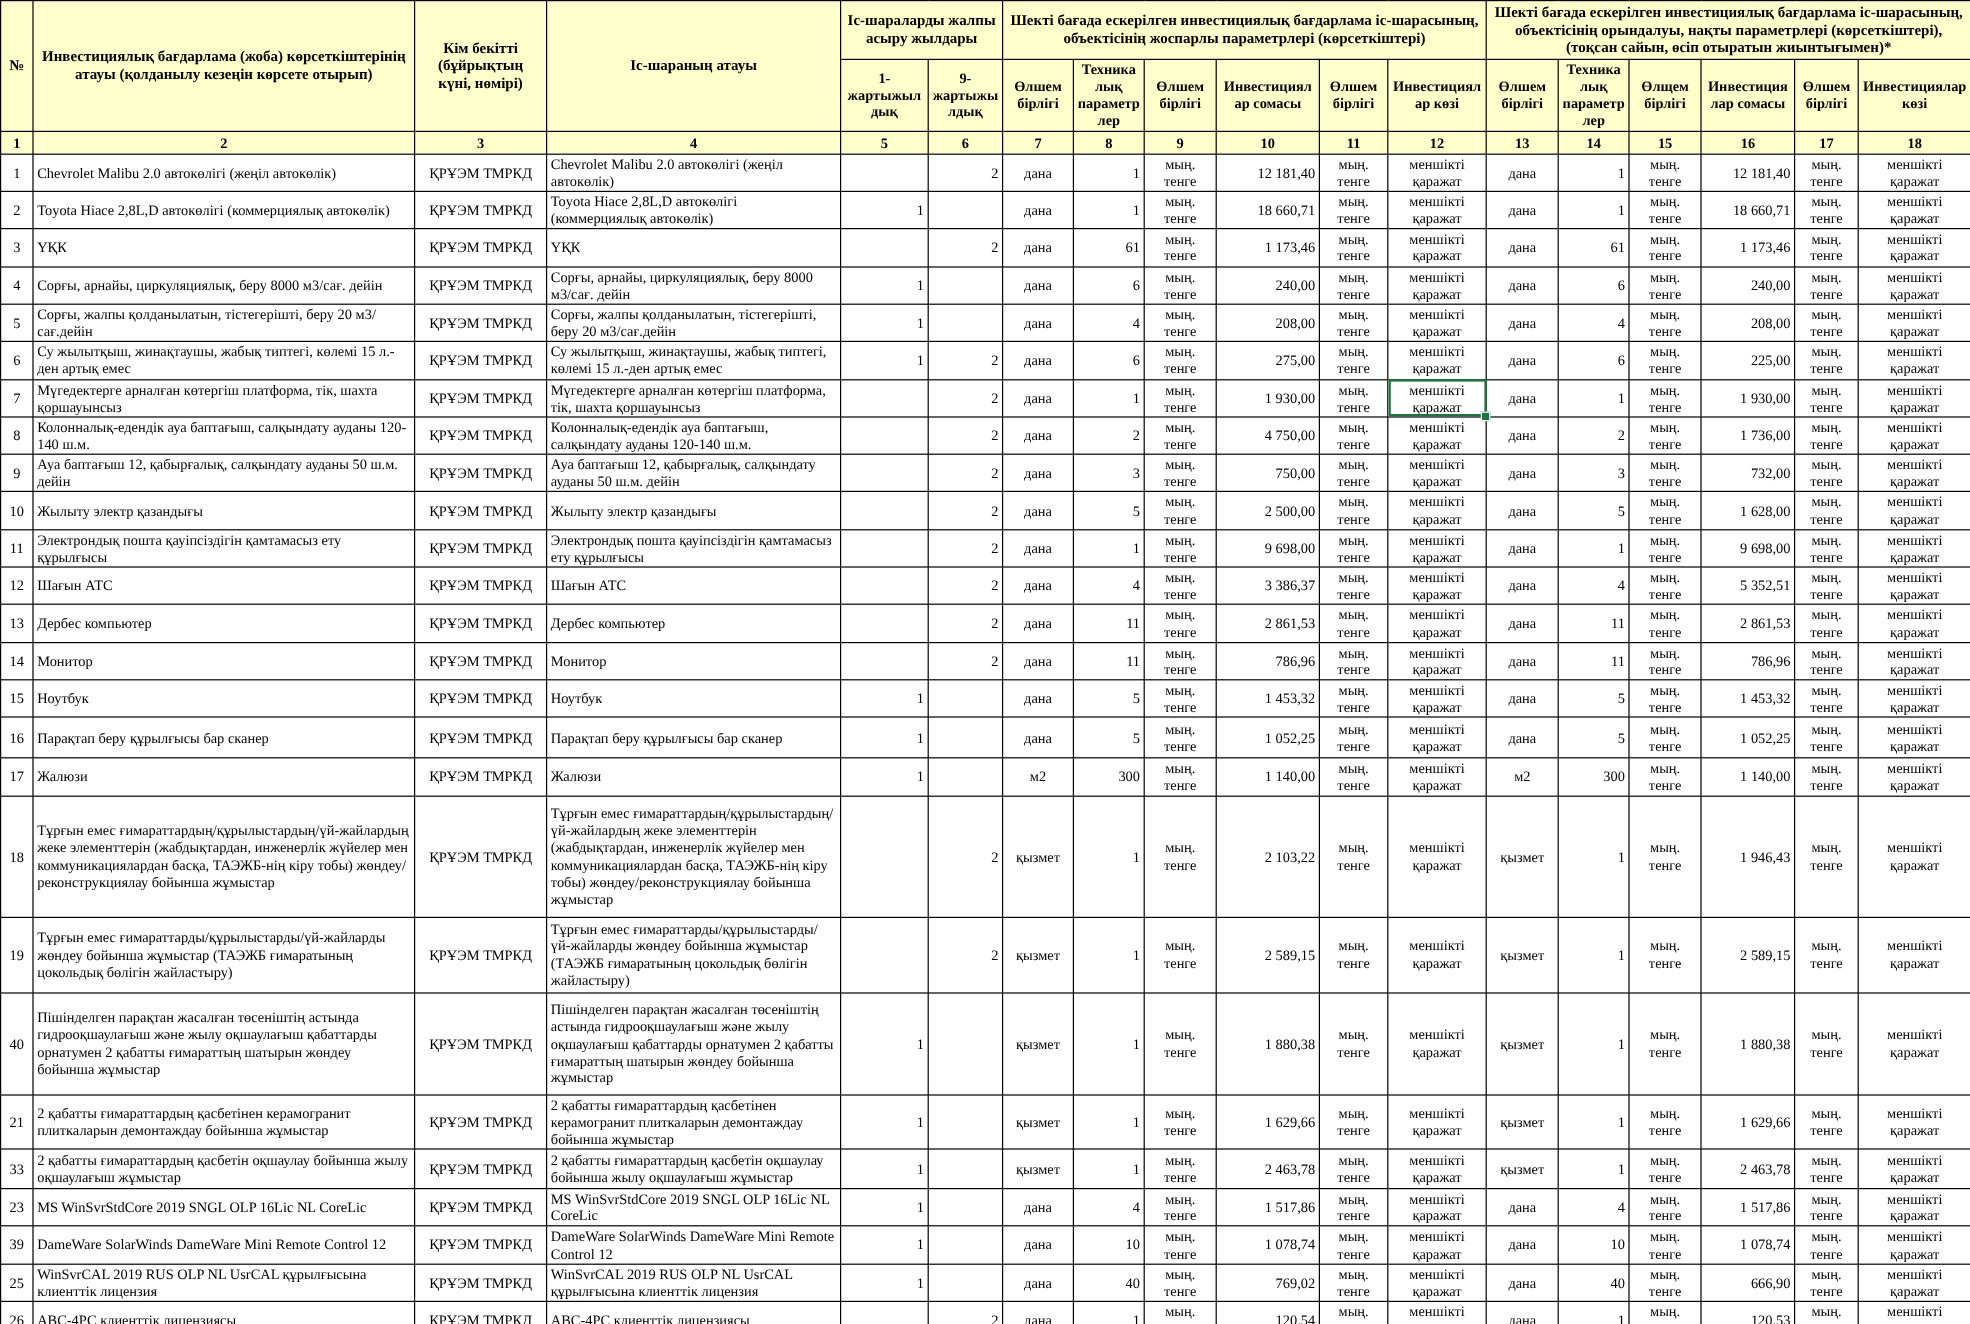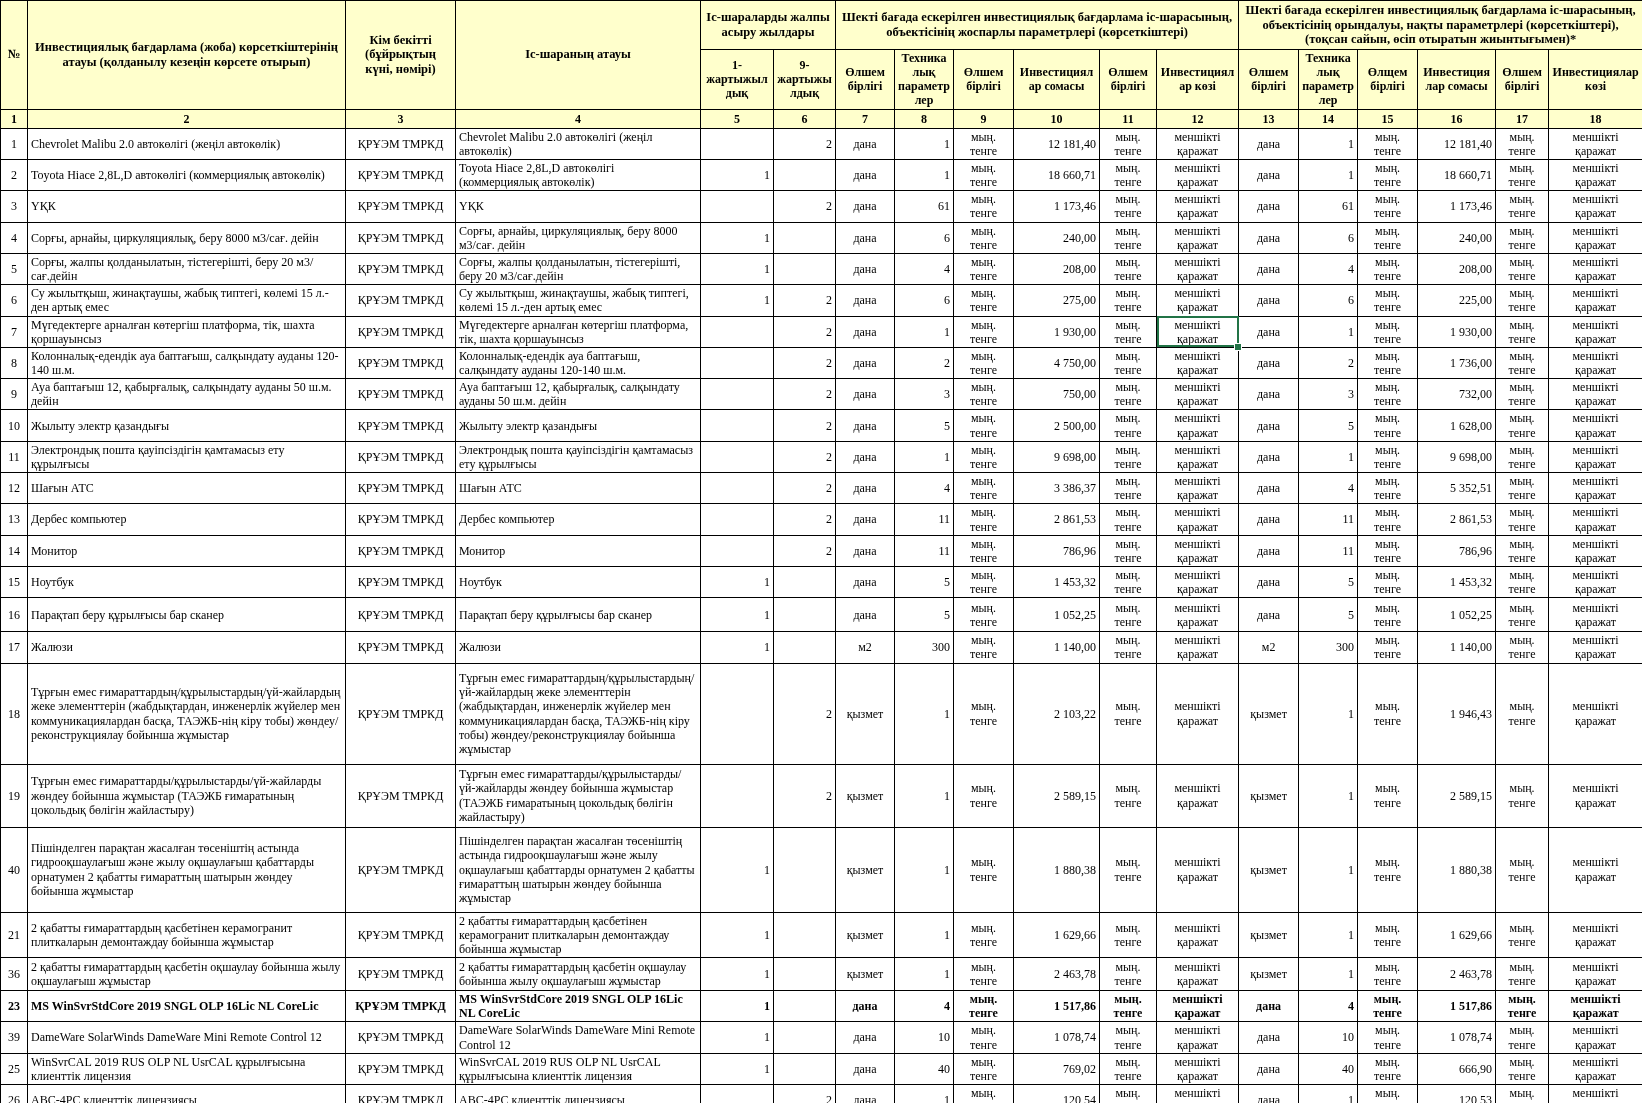--- a/index.html
+++ b/index.html
@@ -502,40 +502,40 @@
         <td class="c">мың. тенге</td>
         <td class="c">меншікті қаражат</td>
         <td class="c">қызмет</td>
         <td class="r">1</td>
         <td class="c">мың. тенге</td>
         <td class="r">1 629,66</td>
         <td class="c">мың. тенге</td>
         <td class="c">меншікті қаражат</td>
       </tr>
       <tr style="height: 33px;">
-        <td class="c">36</td>
+        <td class="c">33</td>
         <td class="l">2 қабатты ғимараттардың қасбетін оқшаулау бойынша жылу оқшаулағыш жұмыстар</td>
         <td class="c">ҚРҰЭМ ТМРКД</td>
         <td class="l">2 қабатты ғимараттардың қасбетін оқшаулау бойынша жылу оқшаулағыш жұмыстар</td>
         <td class="r">1</td>
         <td class="r"></td>
         <td class="c">қызмет</td>
         <td class="r">1</td>
         <td class="c">мың. тенге</td>
         <td class="r">2 463,78</td>
         <td class="c">мың. тенге</td>
         <td class="c">меншікті қаражат</td>
         <td class="c">қызмет</td>
         <td class="r">1</td>
         <td class="c">мың. тенге</td>
         <td class="r">2 463,78</td>
         <td class="c">мың. тенге</td>
         <td class="c">меншікті қаражат</td>
       </tr>
-      <tr style="height: 30px; font-weight: bold;">
+      <tr style="height: 30px;">
         <td class="c">23</td>
         <td class="l">MS WinSvrStdCore 2019 SNGL OLP 16Lic NL CoreLic</td>
         <td class="c">ҚРҰЭМ ТМРКД</td>
         <td class="l">MS WinSvrStdCore 2019 SNGL OLP 16Lic NL CoreLic</td>
         <td class="r">1</td>
         <td class="r"></td>
         <td class="c">дана</td>
         <td class="r">4</td>
         <td class="c">мың. тенге</td>
         <td class="r">1 517,86</td>

